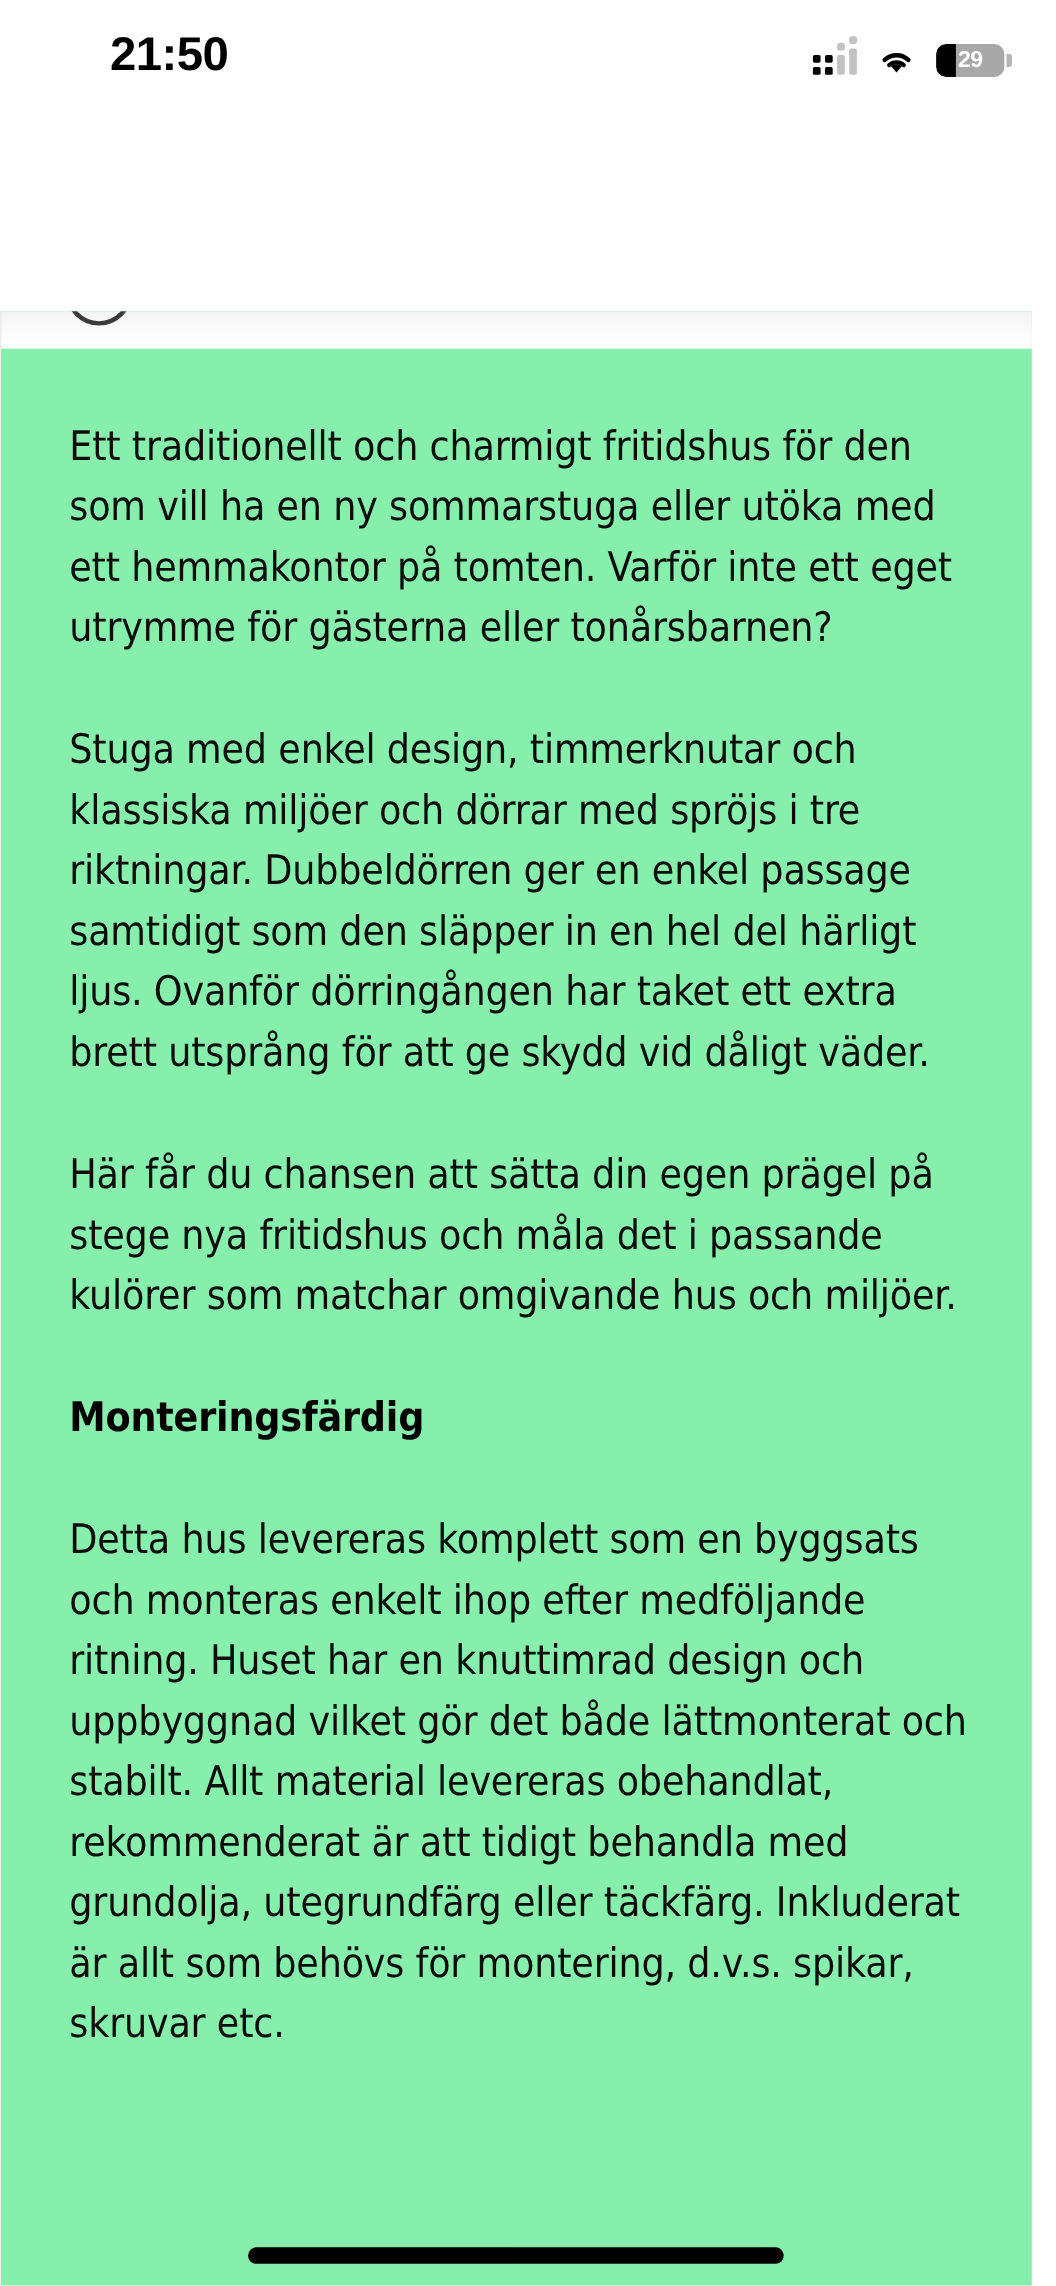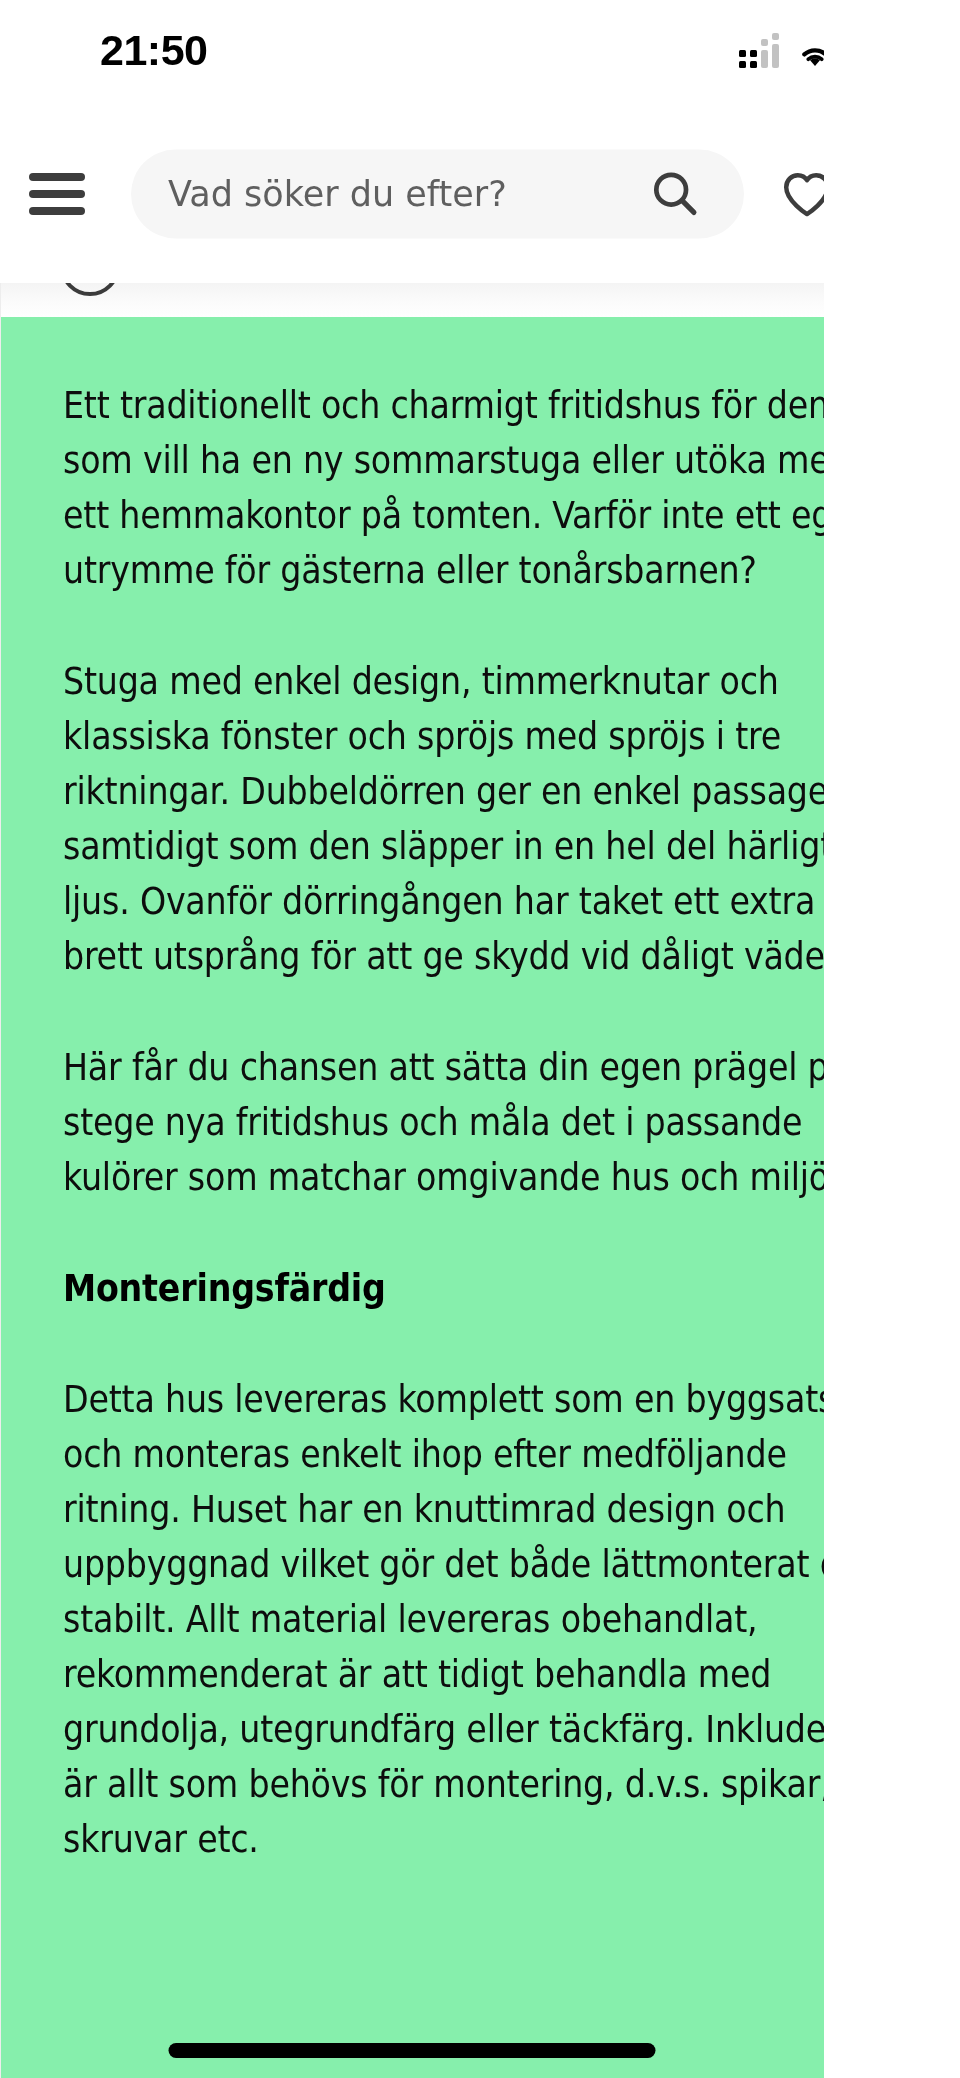--- a/index.html
+++ b/index.html
@@ -7,21 +7,21 @@
   html, body {
     width:960px;
     height:2078px;
     background:#ffffff;
     font-family:"Liberation Sans", sans-serif;
     -webkit-font-smoothing:antialiased;
   }
 
   #app {
     position:relative;
-    width:824px;
+    width:938px;
     height:2078px;
     overflow:hidden;
     background:#ffffff;
     padding-left:12px;
   }
 
   
   .statusbar {
     position:absolute;
     top:0; left:0;
@@ -287,60 +287,28 @@
         <div class="battery">
           <div class="fill" style="width: 29%;"></div>
           <div class="pct">29</div>
         </div>
         <div class="battery-tip"></div>
       </div>
 
     </div>
   </div>
 
-  <div class="header">
-
-    <div class="hamburger">
-      <span></span>
-        <span></span>
-        <span></span>
-    </div>
-
-    <div class="searchbar">
-      <input class="search-input" type="text" placeholder="Vad söker du efter?" style="">
-      <button class="search-btn">
-        <svg width="54" height="54" viewBox="0 0 24 24">
-          <circle cx="10.3" cy="10.3" r="6.6" stroke="#3d3d3d" stroke-width="2.1" fill="none"></circle>
-          <line x1="15.2" y1="15.2" x2="20.4" y2="20.4" stroke="#3d3d3d" stroke-width="2.3" stroke-linecap="round"></line>
-        </svg>
-      </button>
-    </div>
-
-    <button class="icon-btn icon-heart">
-      <svg width="58" height="58" viewBox="0 0 24 24">
-        <path d="M12 20.3 C12 20.3 3.4 14.9 3.4 9.2 C3.4 6.3 5.6 4.2 8.2 4.2 C9.9 4.2 11.3 5.1 12 6.3 C12.7 5.1 14.1 4.2 15.8 4.2 C18.4 4.2 20.6 6.3 20.6 9.2 C20.6 14.9 12 20.3 12 20.3 Z" fill="none" stroke="#3d3d3d" stroke-width="1.85" stroke-linejoin="round"></path>
-      </svg>
-    </button>
-
-    <button class="icon-btn icon-bag">
-      <svg width="58" height="58" viewBox="0 0 24 24">
-        <rect x="4.2" y="7.6" width="15.6" height="12.8" rx="0.6" fill="none" stroke="#3d3d3d" stroke-width="1.85"></rect>
-        <path d="M8.9 9.6 V6.6 A3.1 3.1 0 0 1 15.1 6.6 V9.6" fill="none" stroke="#3d3d3d" stroke-width="1.85" stroke-linecap="round"></path>
-      </svg>
-    </button>
-
-  </div>
 
   <div class="content-card">
     <div class="card-shade"></div>
     <div class="cut-circle"></div>
 
     <div class="prose">
       <p>Ett traditionellt och charmigt fritidshus för den som vill ha en ny sommarstuga eller utöka med ett hemmakontor på tomten. Varför inte ett eget utrymme för gästerna eller tonårsbarnen?</p>
-      <p>Stuga med enkel design, timmerknutar och klassiska fönster och spröjs med spröjs i tre riktningar. Dubbeldörren ger en enkel passage samtidigt som den släpper in en hel del härligt ljus. Ovanför dörringången har taket ett extra brett utsprång för att ge skydd vid dåligt väder.</p>
+      <p>Stuga med enkel design, timmerknutar och klassiska miljöer och dörrar med spröjs i tre riktningar. Dubbeldörren ger en enkel passage samtidigt som den släpper in en hel del härligt ljus. Ovanför dörringången har taket ett extra brett utsprång för att ge skydd vid dåligt väder.</p>
       <p>Här får du chansen att sätta din egen prägel på stege nya fritidshus och måla det i passande kulörer som matchar omgivande hus och miljöer.</p>
 
 
       <h3>Monteringsfärdig</h3>
 
       <p>Detta hus levereras komplett som en byggsats och monteras enkelt ihop efter medföljande ritning. Huset har en knuttimrad design och uppbyggnad vilket gör det både lättmonterat och stabilt. Allt material levereras obehandlat, rekommenderat är att tidigt behandla med grundolja, utegrundfärg eller täckfärg. Inkluderat är allt som behövs för montering, d.v.s. spikar, skruvar etc.</p>
     </div>
   </div>
 
   <div class="home-indicator"></div>

